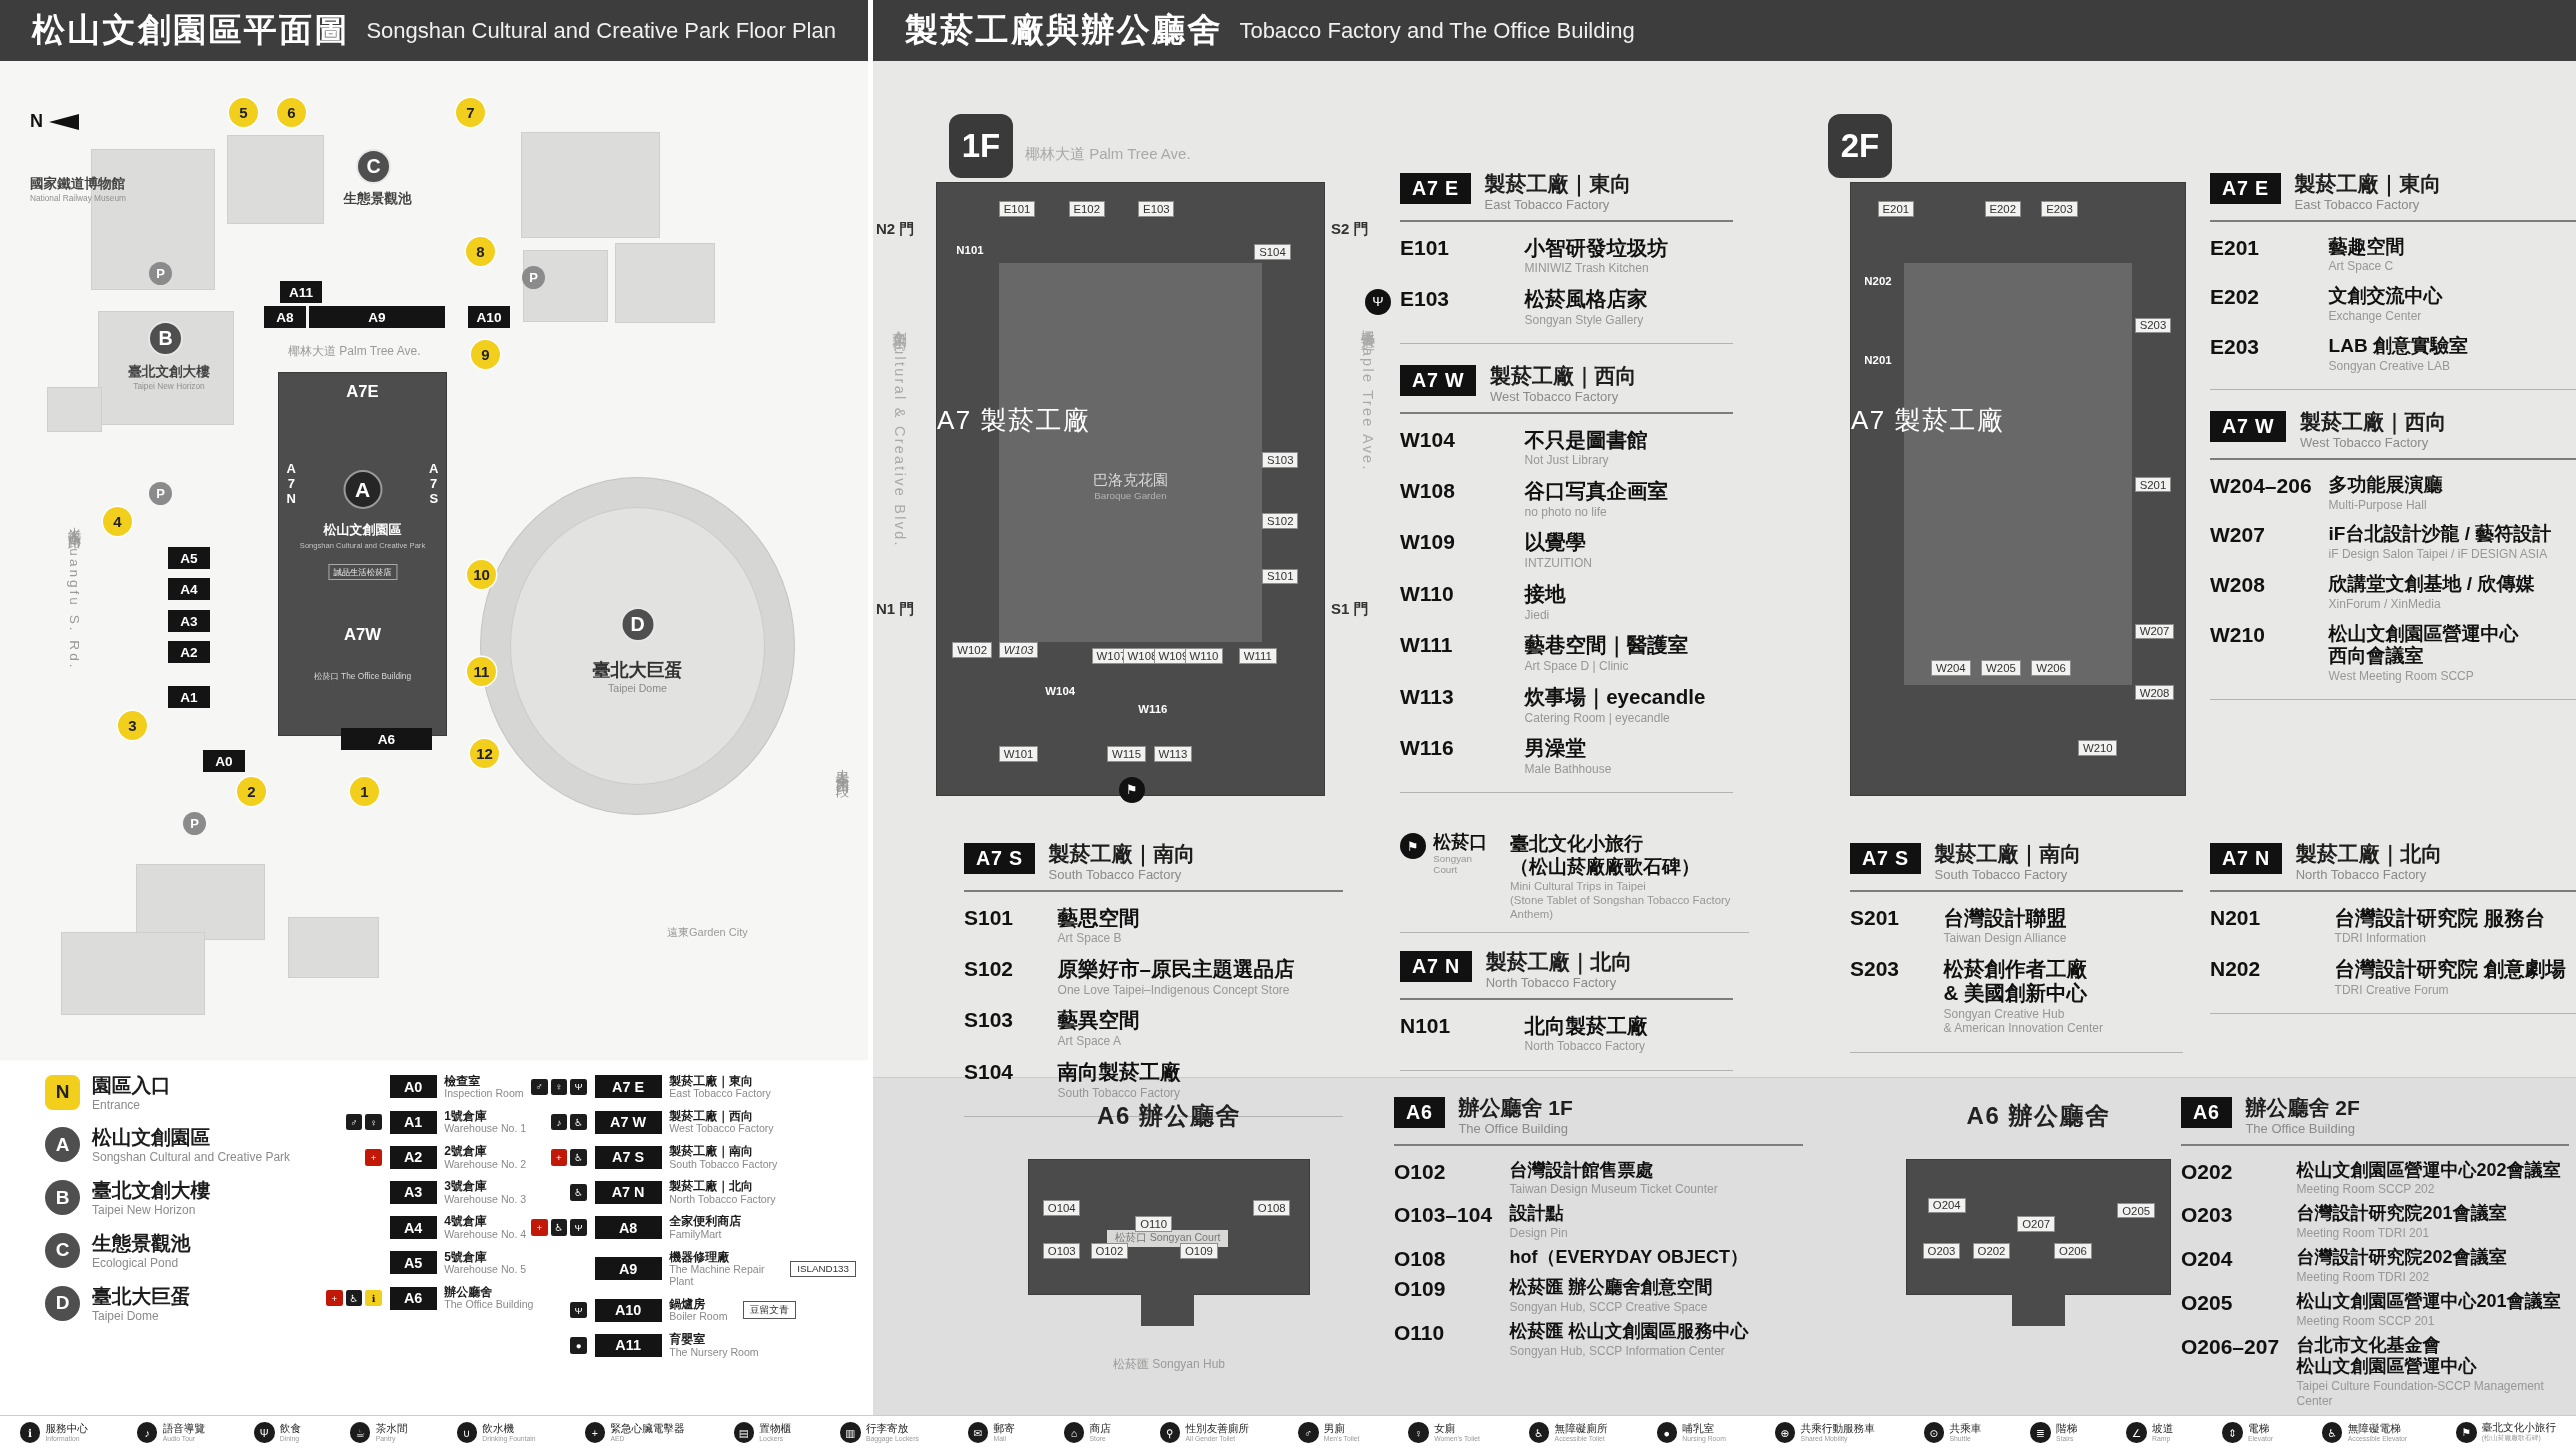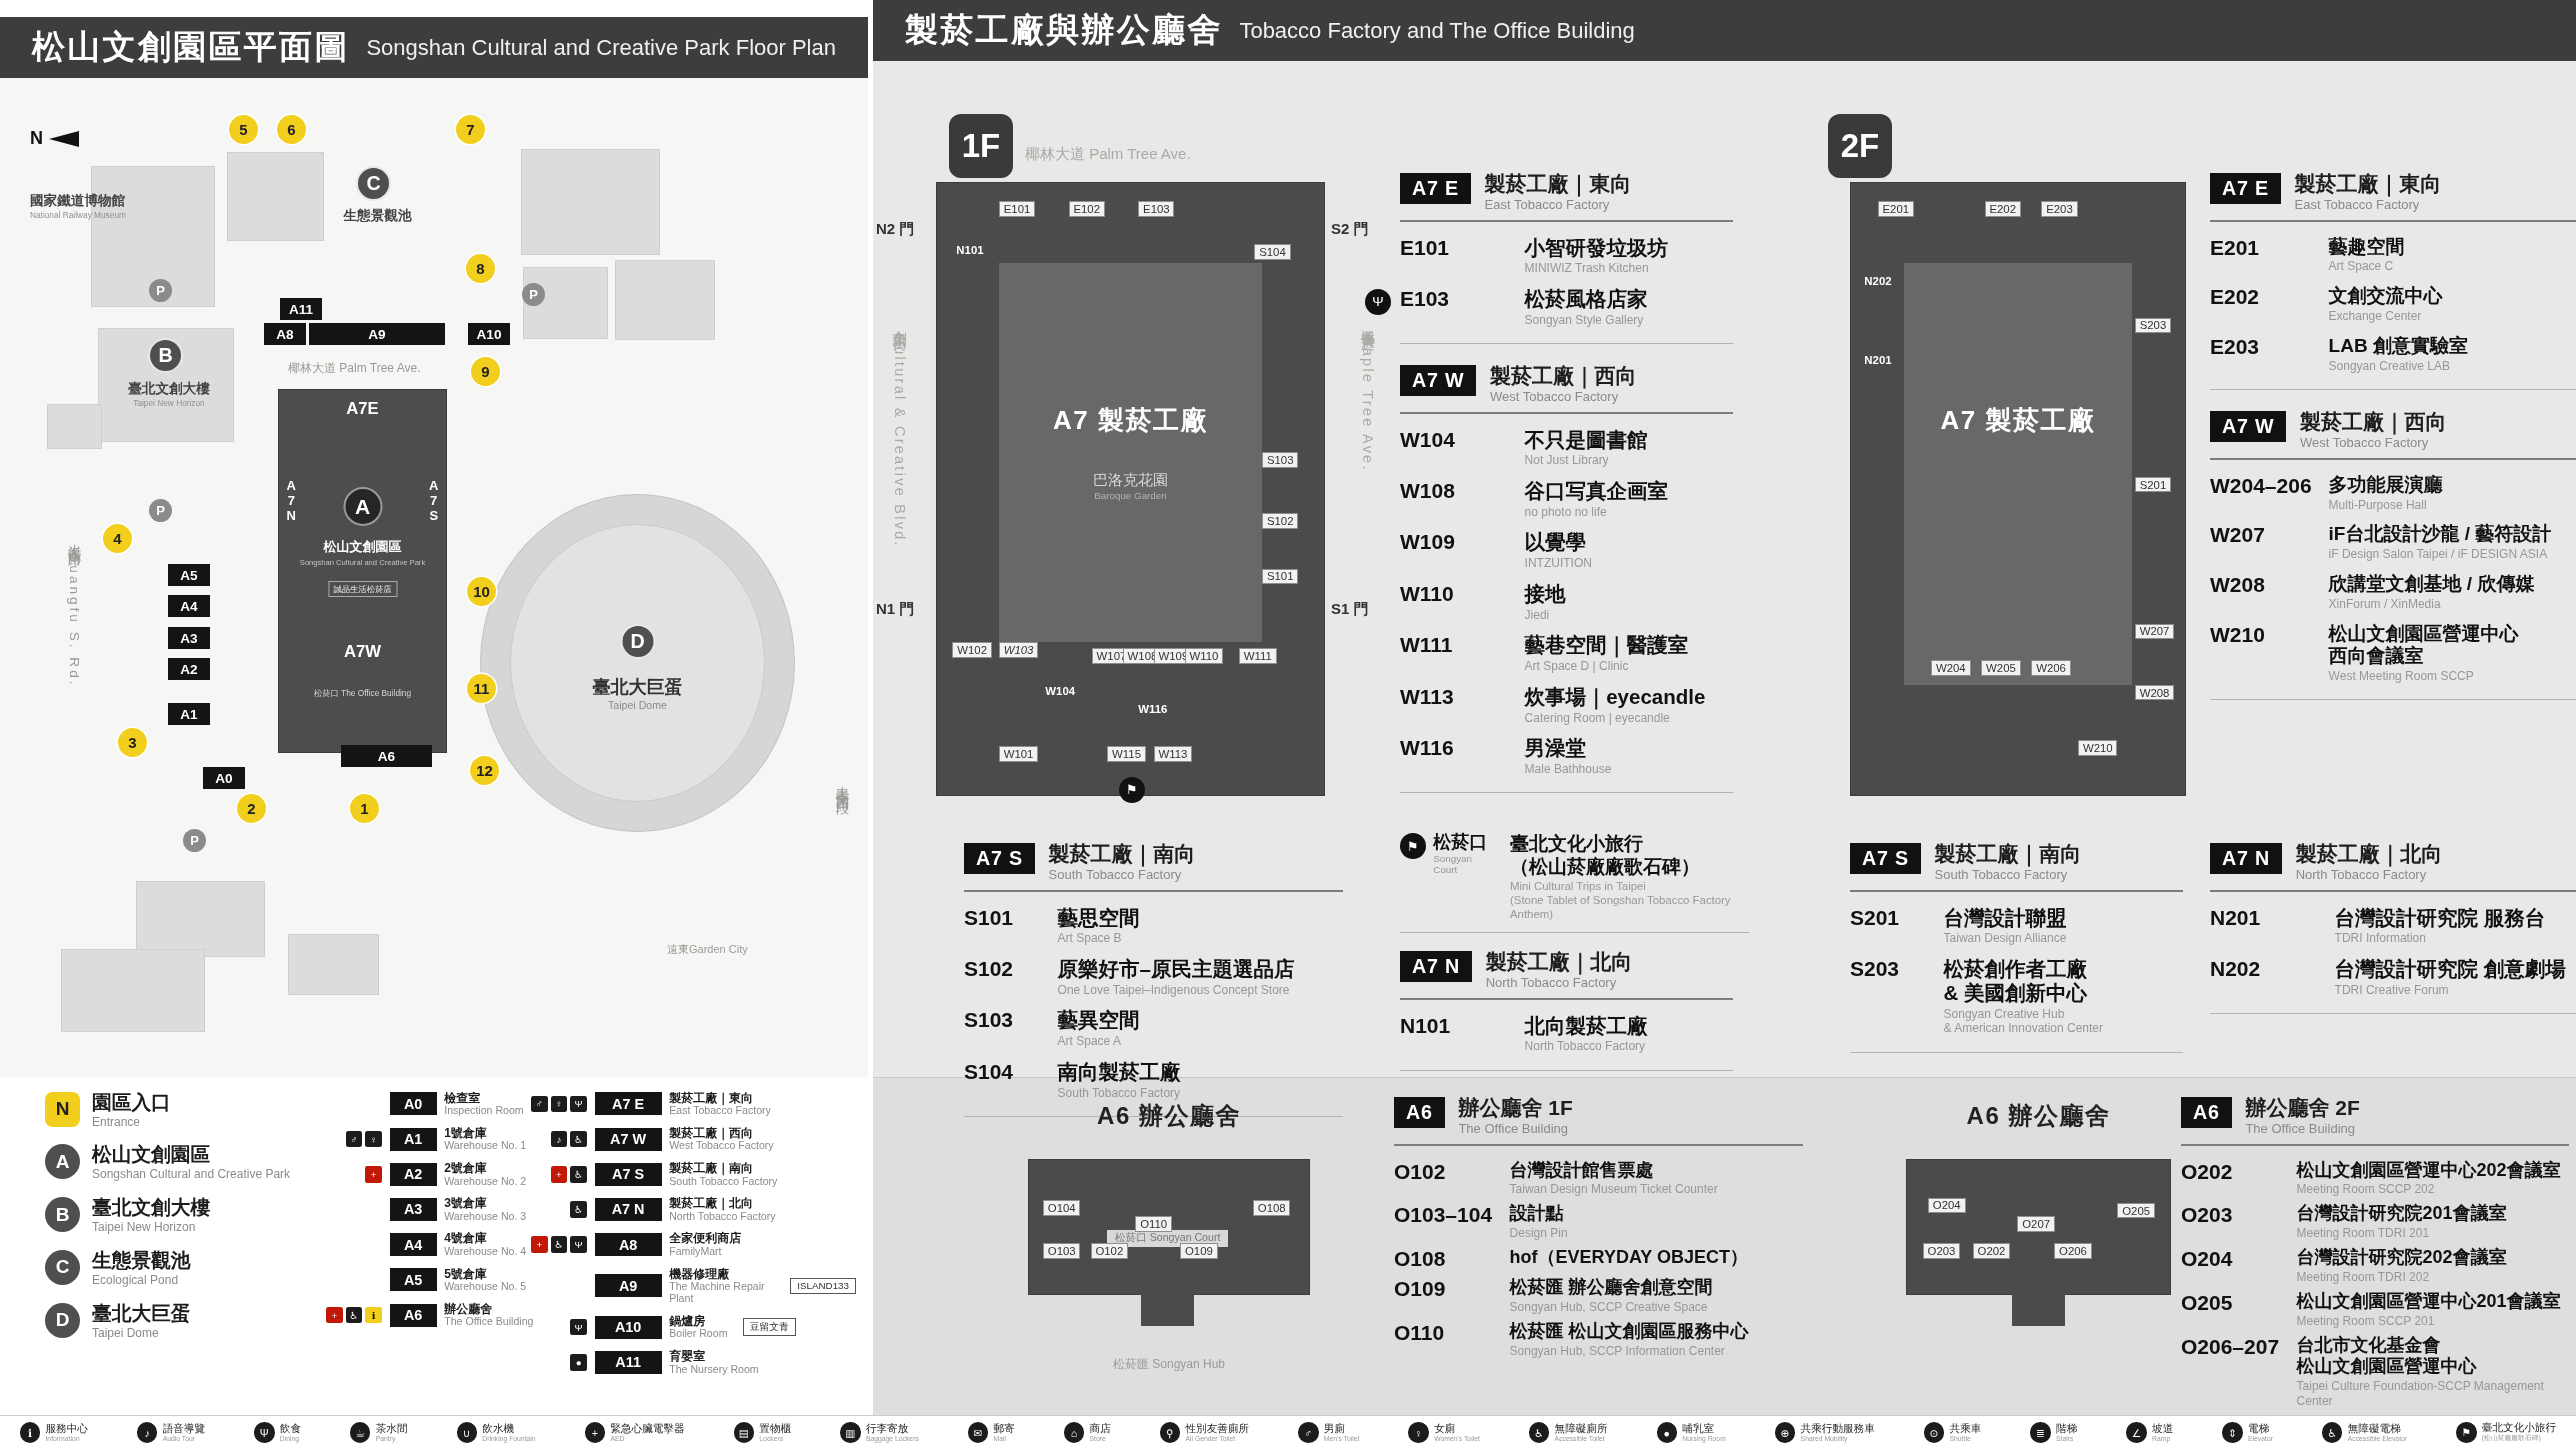--- a/index.html
+++ b/index.html
@@ -1,20 +1,20 @@
 <!DOCTYPE html>
 <html style="font-size:12px"><head>
 <meta charset="utf-8">
 <style>
   *{margin:0;padding:0;box-sizing:border-box;}
   body{font-family:"Liberation Sans","DejaVu Sans",sans-serif;background:#fff;}
   #root{position:relative;width:2576px;height:1449px;background:#fff;overflow:hidden;}
 
   
-  .panel-left{position:absolute;left:0;top:17px;width:868px;height:1415px;background:#fbfbfa;}
+  .panel-left{position:absolute;left:0;top:0;width:868px;height:1415px;background:#fbfbfa;}
   .panel-right{position:absolute;left:873px;top:0;width:1703px;height:1415px;background:#e8e8e6;}
   .hdr{height:61px;background:#3d3d3d;color:#fff;display:flex;align-items:center;gap:16.7px;padding:0 32px;}
   .hdr .h-zh{font-size:33px;font-weight:bold;letter-spacing:2.3px;white-space:nowrap;}
   .hdr .h-en{font-size:22px;color:#f0f0f0;white-space:nowrap;}
 
   
   .mapArea{position:absolute;left:0;top:61px;width:868px;height:999px;background:#f6f6f4;overflow:hidden;}
   .blk{position:absolute;background:#dcdcda;border:0.8px solid #cfcfcd;}
   .north{position:absolute;left:30px;top:50px;display:flex;align-items:center;gap:6px;color:#111;font-weight:bold;font-size:18px;}
   .north-tri{width:0;height:0;border-top:8.3px solid transparent;border-bottom:8.3px solid transparent;border-right:30px solid #111;}
@@ -63,21 +63,21 @@
   .lg-col3 .lg-chip{min-width:67px;}
   .lg-rowzh{font-size:12px;font-weight:bold;color:#1c1c1c;display:block;line-height:1.05;}
   .lg-rowen{font-size:10.6px;color:#8a8a8a;display:block;}
   .lg-note{margin-left:7.6px;border:0.8px solid #555;color:#333;font-size:9.8px;padding:1.5px 6px;white-space:nowrap;align-self:center;}
 
   
   .badge{position:absolute;width:64px;height:64px;border-radius:12px;background:#3a3a3a;color:#fff;font-size:33px;font-weight:bold;display:flex;align-items:center;justify-content:center;}
   .plan{position:absolute;background:#4b4b4b;border:0.8px solid #3c3c3c;}
   .plan-court{position:absolute;left:16%;top:13%;right:16%;bottom:25%;background:#686868;}
   .f2 .plan-court{bottom:18%;}
-  .plan-title{position:absolute;left:0;right:0;top:36%;text-align:center;color:#fff;font-size:26px;font-weight:bold;letter-spacing:1.5px;}
+  .plan-title{position:absolute;left:0;right:0;top:36%;color:#fff;font-size:26px;font-weight:normal;letter-spacing:1.5px;}
   .plan-garden{position:absolute;left:0;right:0;top:47%;text-align:center;}
   .pg-zh{display:block;color:#d9d9d9;font-size:15px;}
   .pg-en{display:block;color:#b3b3b3;font-size:9.8px;}
   .room{position:absolute;color:#fff;font-size:11.4px;font-weight:bold;white-space:nowrap;}
   .room.box{background:#f2f2f0;color:#333;border:0.8px solid #8e8e8e;padding:0.8px 3.8px;font-weight:normal;}
   .gate{position:absolute;color:#333;font-size:15px;font-weight:bold;white-space:nowrap;}
   .street-top{position:absolute;color:#a9a9a7;font-size:15px;white-space:nowrap;}
   .street-v{position:absolute;writing-mode:vertical-rl;color:#a9a9a7;font-size:14.4px;letter-spacing:2.3px;}
   .cmark{position:absolute;width:26px;height:26px;border-radius:50%;background:#111;color:#fff;display:flex;align-items:center;justify-content:center;font-size:13px;}
 

